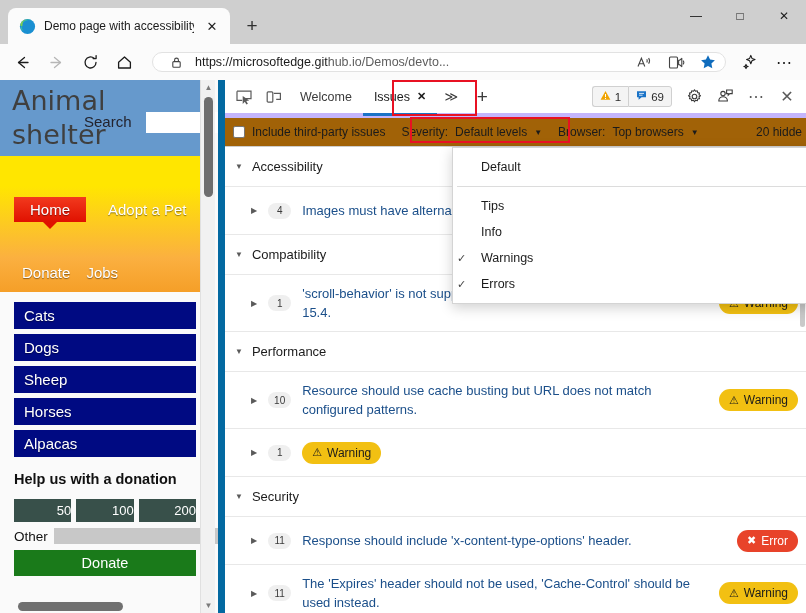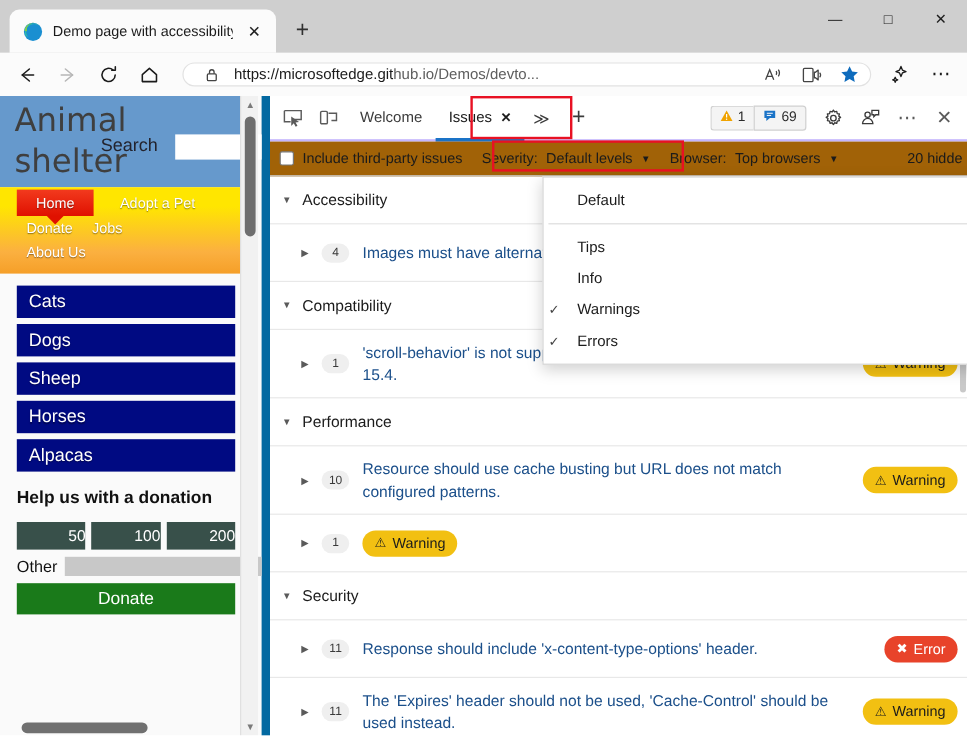--- a/index.html
+++ b/index.html
@@ -103,23 +103,24 @@
   .site-search-input {
     position: absolute; left: 146px; top: 32px;
     width: 76px; height: 21px; background: #ffffff; border: 0;
   }
   .site-nav {
     background: linear-gradient(to bottom, #ffe600 0%, #ffe600 22%, #fbb040 75%, #f59f28 100%);
     padding: 2px 0 8px 0; position: relative;
   }
   .nav-row { display: flex; align-items: center; }
   .nav-link {
-    font-size: 12px; color: #ffffff; padding: 3px 8px;
+    font-size: 15px; color: #ffffff; padding: 3px 8px;
     text-shadow: 0 1px 1px rgba(0,0,0,.45);
     white-space: nowrap;
+    margin-top: 39px;
   }
   .nav-link.active {
     background: linear-gradient(to bottom, #f23a1e 0%, #e01100 100%);
     color: #fff; padding: 4px 16px; margin-left: 14px; position: relative;
   }
   .nav-link.active::after {
     content: ""; position: absolute; left: 50%; bottom: -7px;
     margin-left: -7px; border-left: 7px solid transparent;
     border-right: 7px solid transparent; border-top: 7px solid #e01100;
   }
@@ -170,21 +171,21 @@
     background: #707070; border-radius: 5px;
   }
 
   
   .devtools {
     flex: 1 1 auto; display: flex; flex-direction: column;
     background: #ffffff; position: relative; overflow: hidden;
   }
   .dt-tabbar {
     height: 38px; display: flex; align-items: center; background: #ffffff;
-    border-bottom: 2px solid #c4b5fd; padding-left: 4px; position: relative;
+    border-bottom: 5px solid #c4b5fd; padding-left: 4px; position: relative;
   }
   .dt-icon-btn {
     width: 30px; height: 30px; display: flex; align-items: center;
     justify-content: center; color: #5a5a5a;
   }
   .dt-tab {
     height: 37px; display: flex; align-items: center; gap: 7px;
     padding: 0 11px; font-size: 12.5px; color: #3b3b3b; position: relative;
   }
   .dt-tab.active { color: #1b1b1b; }
@@ -386,23 +387,20 @@
         </div>
 
         <div class="site-nav">
           <div class="nav-row">
             <span class="nav-link active">Home</span>
             <span class="nav-link pad1">Adopt a Pet</span>
           </div>
           <div class="nav-row">
             <span class="nav-link pad1">Donate</span>
             <span class="nav-link">Jobs</span>
-          </div>
-          <div class="nav-row">
-            <span class="nav-link pad1">About Us</span>
           </div>
         </div>
 
         <div class="page-body">
           <div class="cat-btn">Cats</div>
           <div class="cat-btn">Dogs</div>
           <div class="cat-btn">Sheep</div>
           <div class="cat-btn">Horses</div>
           <div class="cat-btn">Alpacas</div>
 

